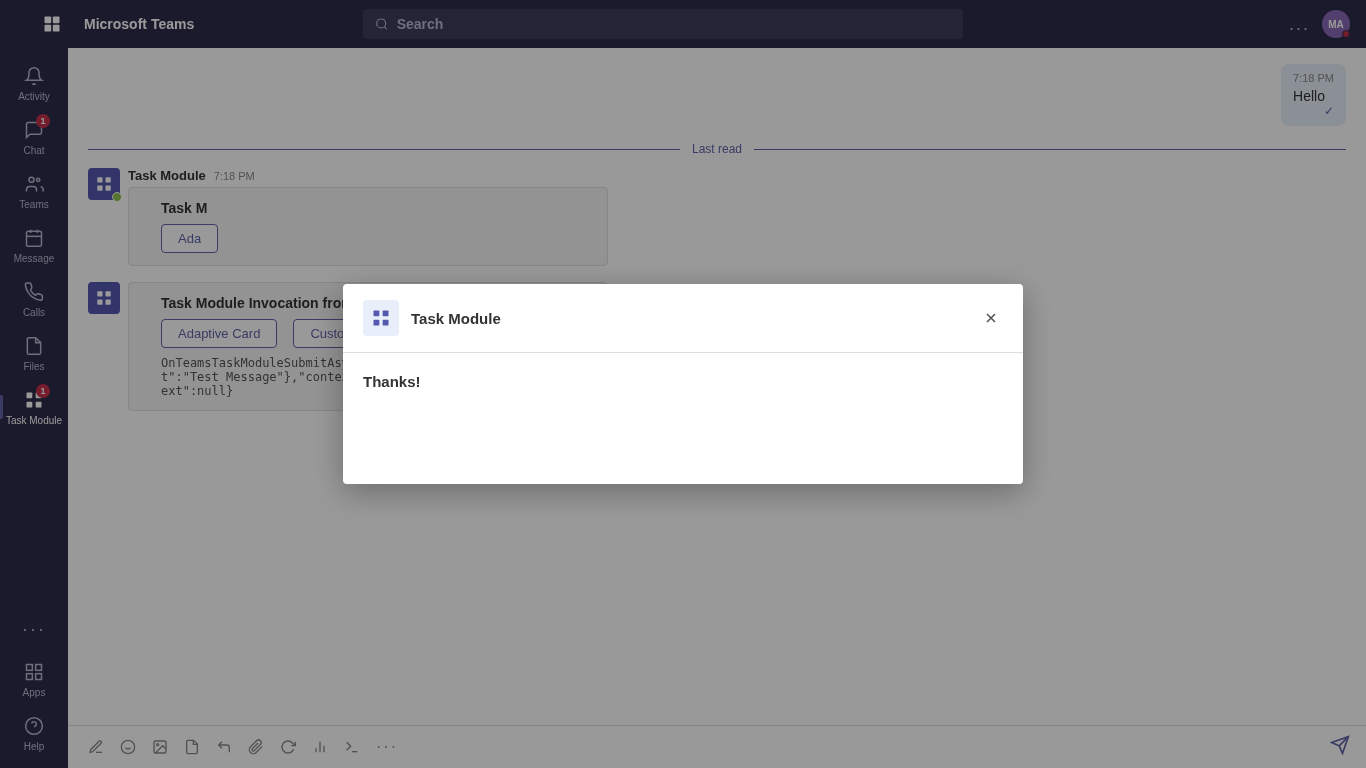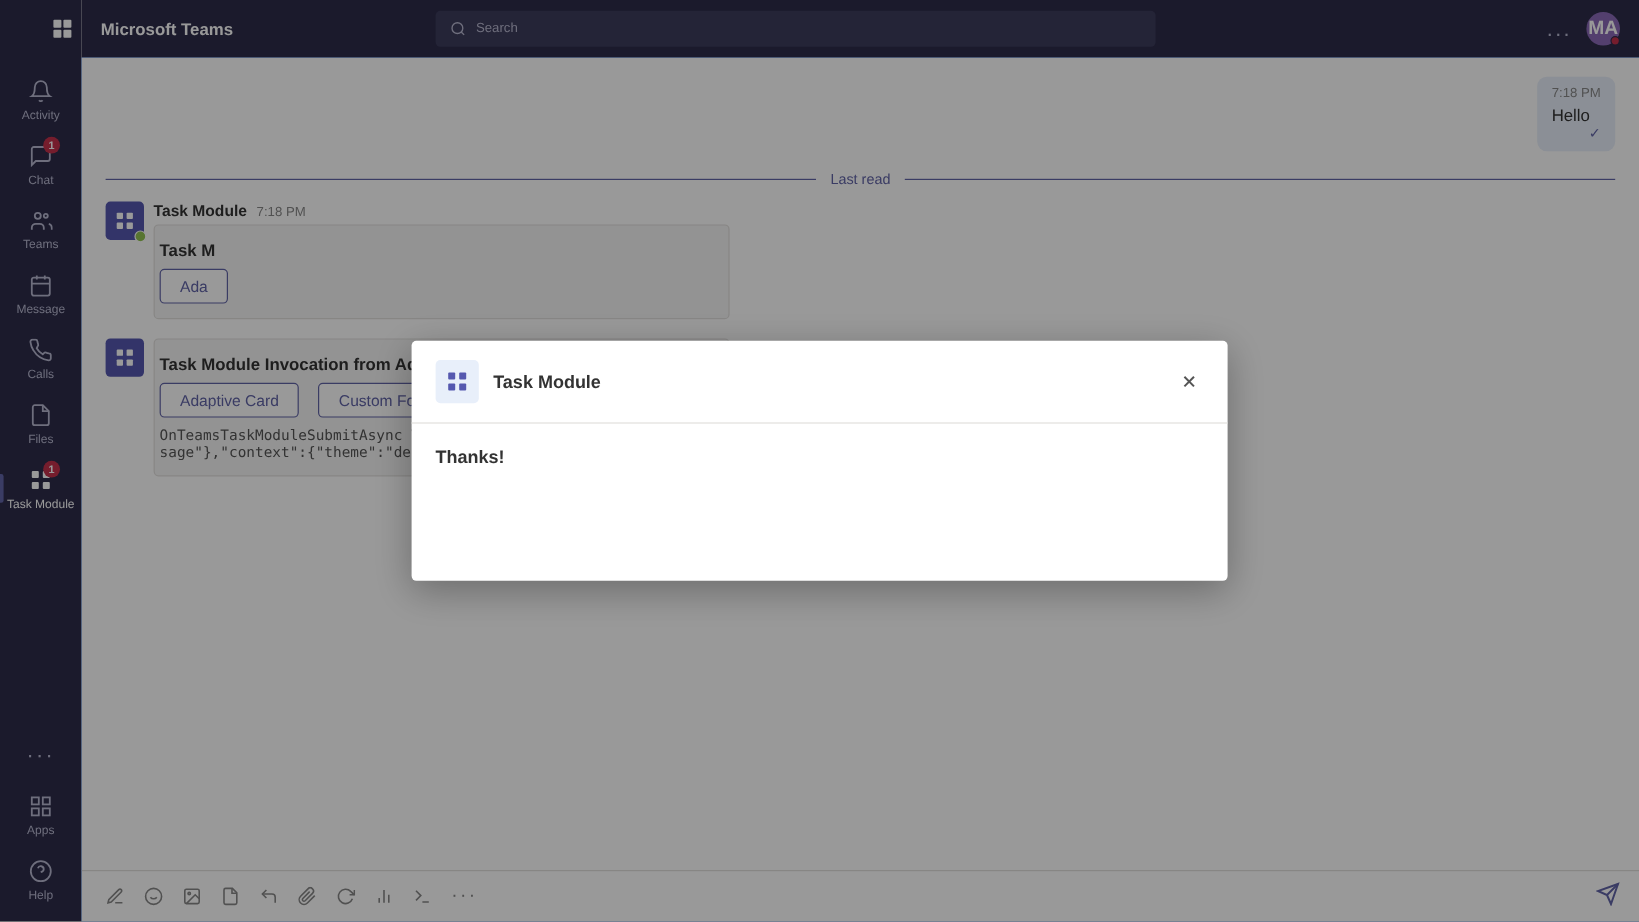--- a/index.html
+++ b/index.html
@@ -124,41 +124,42 @@
       padding: 0 12px;
       height: 30px;
       gap: 8px;
       margin: 0 auto;
     }
     .search-box input {
       background: transparent;
       border: none;
       outline: none;
       color: #fde047;
-      font-size: 11px;
+      font-size: 14px;
       width: 100%;
+      font-weight: bold;
     }
     .search-box input::placeholder { color: #b8b8d0; }
     .topbar-actions {
       display: flex;
       align-items: center;
       gap: 12px;
       margin-left: auto;
     }
     .topbar-more { color: #b8b8d0; font-size: 18px; cursor: pointer; letter-spacing: 2px; }
     .avatar {
       width: 28px;
       height: 28px;
       border-radius: 50%;
       background: #8b6ab8;
       display: flex;
       align-items: center;
       justify-content: center;
       color: white;
-      font-size: 16px;
+      font-size: 10px;
       font-weight: 600;
       cursor: pointer;
       position: relative;
     }
     .avatar-dot {
       position: absolute;
       bottom: 0;
       right: 0;
       width: 8px;
       height: 8px;
@@ -261,21 +262,21 @@
       border: 1.5px solid #fff;
     }
     .bot-message-content { flex: 1; }
     .bot-message-header { display: flex; align-items: baseline; gap: 8px; margin-bottom: 4px; }
     .bot-name { font-size: 13px; font-weight: 600; color: #333; }
     .bot-time { font-size: 11px; color: #888; }
     .bot-message-card {
       background: #f5f5f5;
       border: 1px solid #e1dfdd;
       border-radius: 4px;
-      padding: 12px 4px;
+      padding: 12px 32px;
       max-width: 480px;
     }
     .card-title { font-size: 14px; font-weight: 600; margin-bottom: 8px; color: #333; }
     .card-button {
       display: inline-block;
       border: 1px solid #6264a7;
       color: #6264a7;
       padding: 6px 16px;
       border-radius: 4px;
       font-size: 13px;

